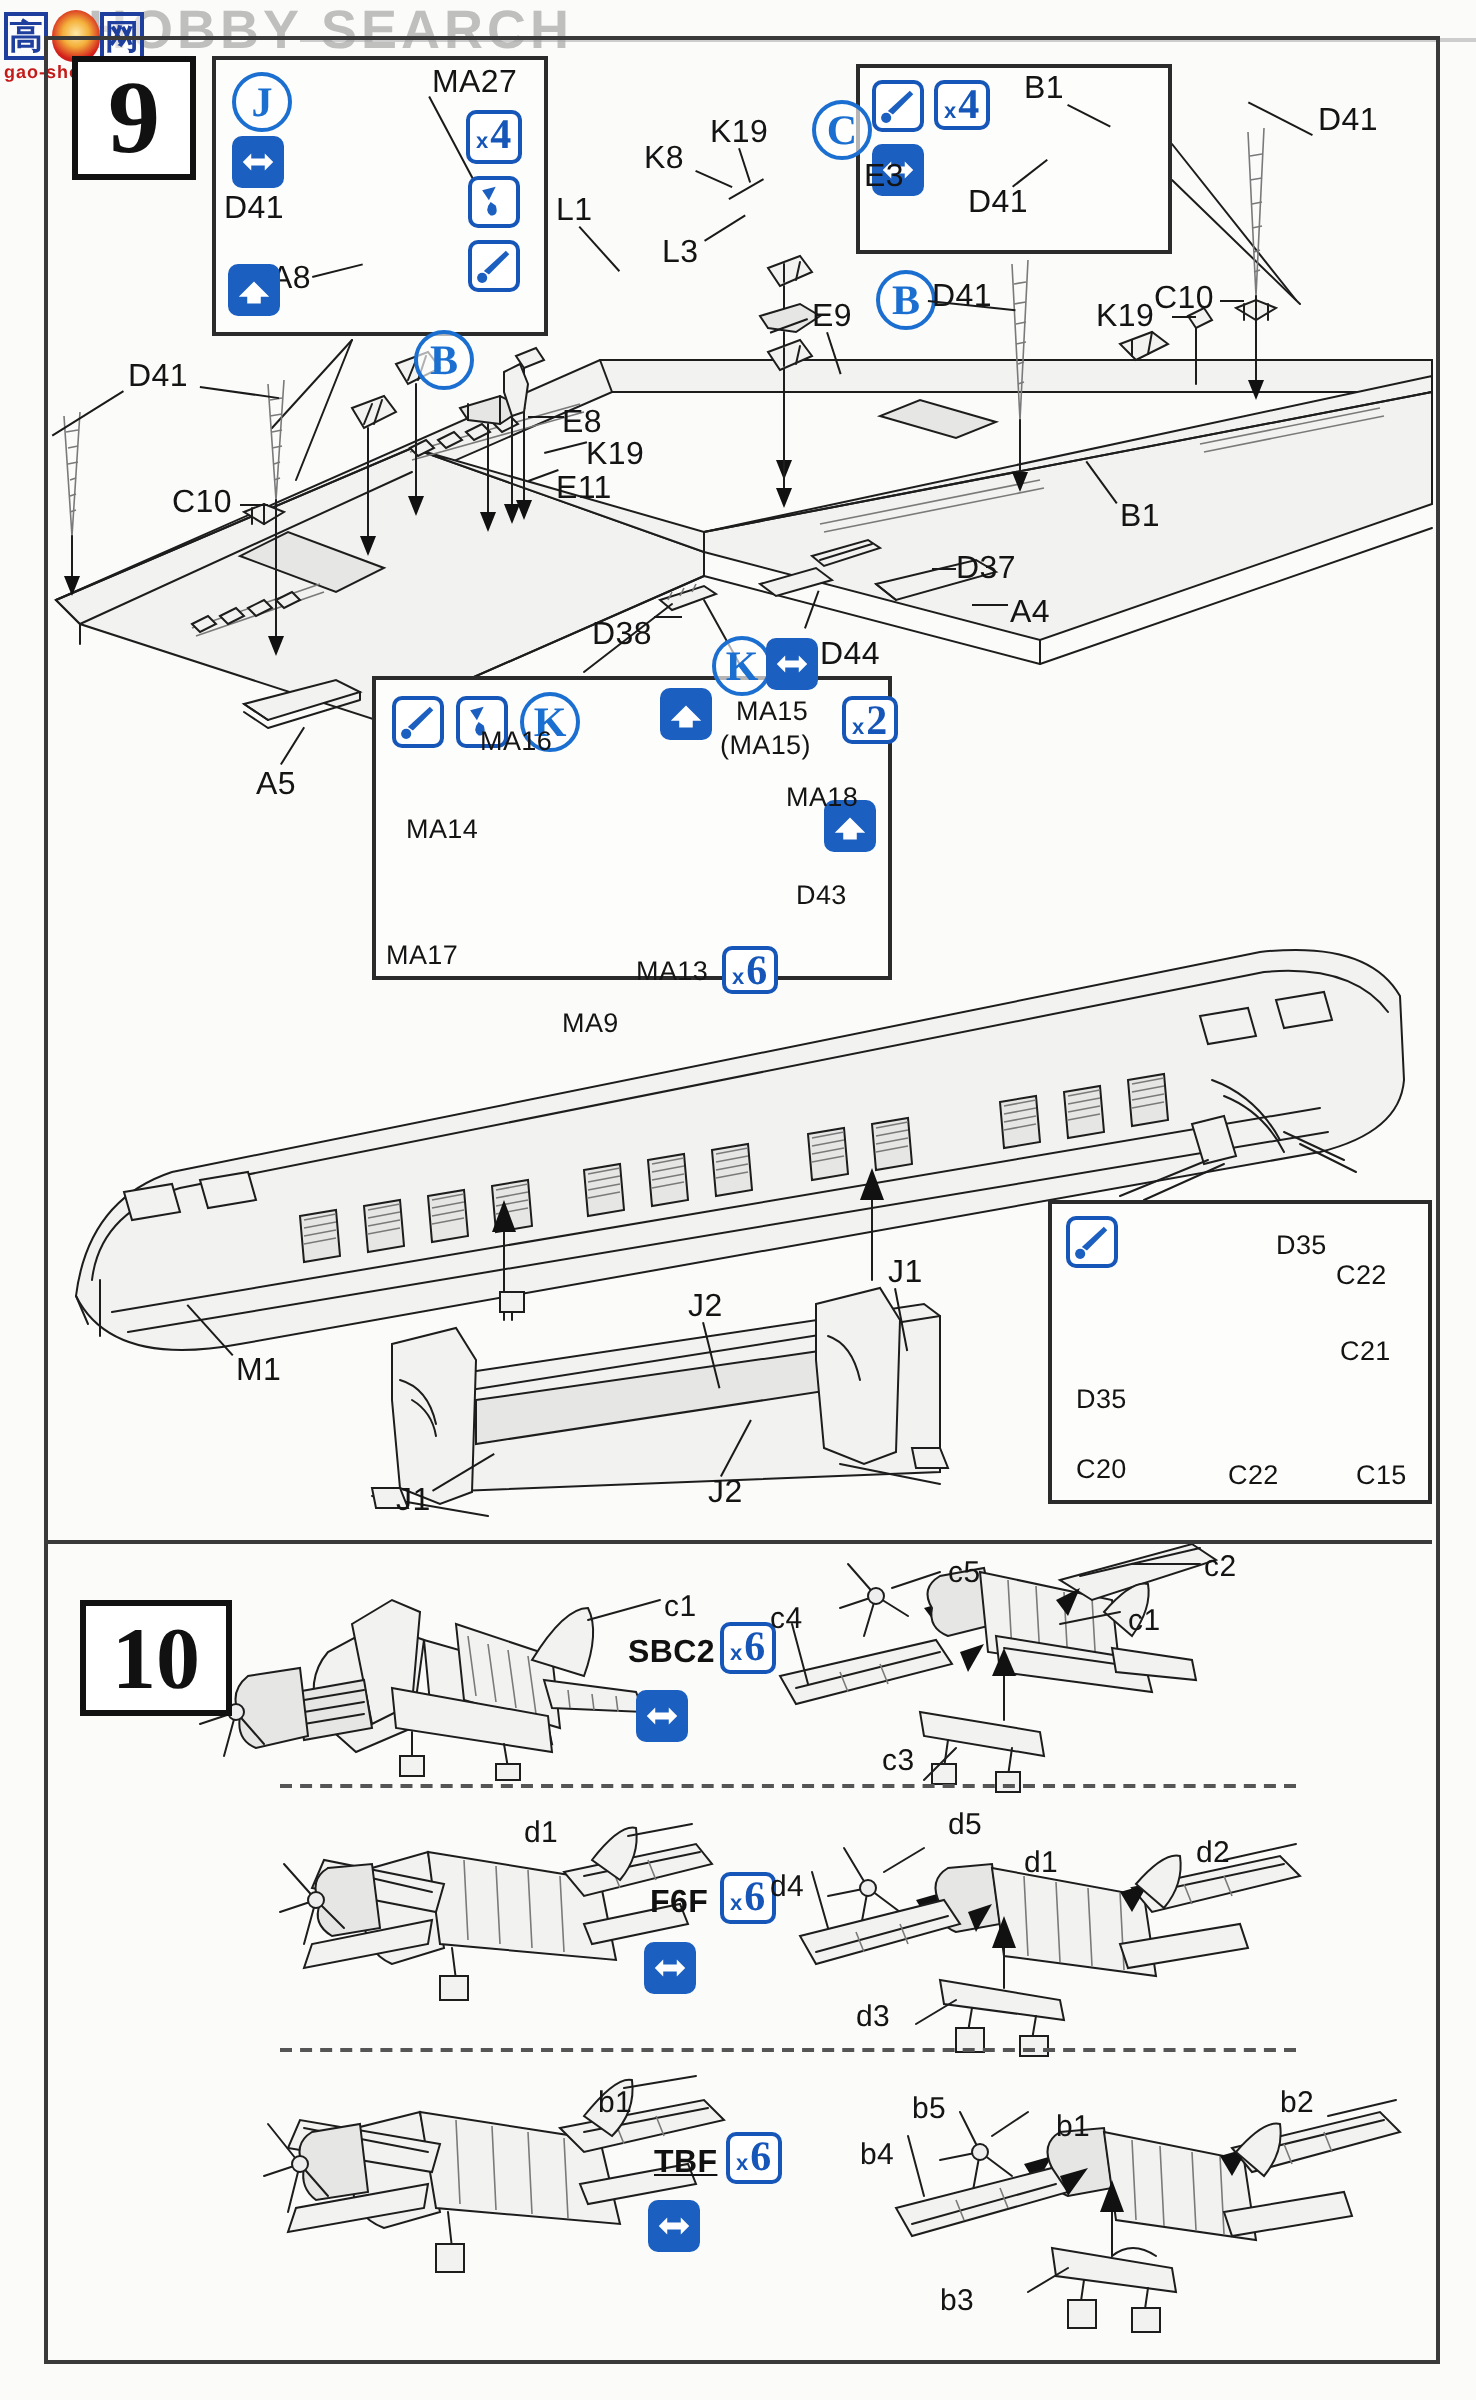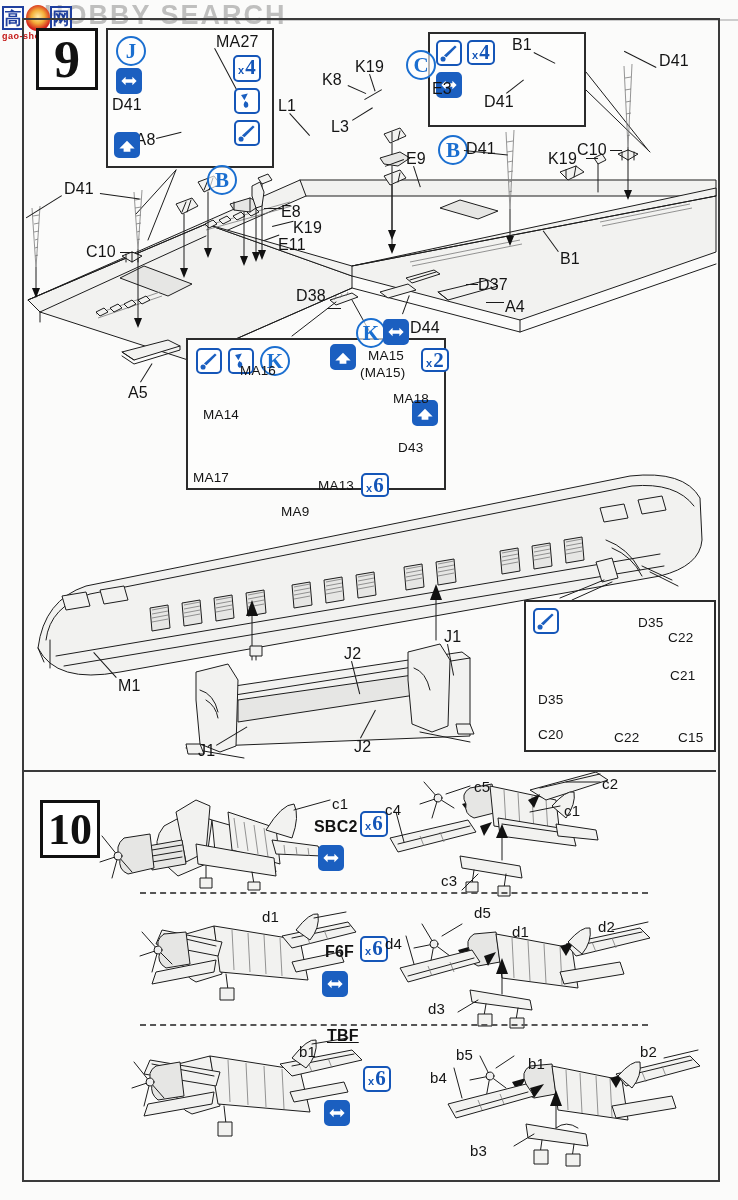--- a/index.html
+++ b/index.html
@@ -74,21 +74,21 @@
   .step-badge {
     position: absolute;
     border: 3px solid #111;
     background: #fff;
     text-align: center;
     font-family: "Liberation Serif", serif;
     font-weight: bold;
     color: #111;
   }
   #step9-badge  { left: 36px; top: 28px;  width: 62px; height: 62px; font-size: 52px; line-height: 58px; }
-  #step10-badge { left: 40px; top: 800px; width: 60px; height: 58px; font-size: 44px; line-height: 54px; }
+  #step10-badge { left: 40px; top: 800px; width: 76px; height: 58px; font-size: 44px; line-height: 54px; }
 
   
   .detail-box {
     position: absolute;
     border: 2px solid #2b2b2b;
     background: #fdfdfc;
   }
   #box-j   { left: 106px; top: 28px;  width: 168px; height: 140px; }
   #box-c   { left: 428px; top: 32px;  width: 158px; height: 95px; }
   #box-k   { left: 186px; top: 338px; width: 260px; height: 152px; }
@@ -871,21 +871,21 @@
   <div class="ln" style="left:586px;top:158px;width:12px;"></div>
   <div class="lbl" style="left:577px;top:141px;">C10</div>
   <div class="ln" style="left:610px;top:150px;width:12px;"></div>
 
   <div class="lbl" style="left:560px;top:250px;">B1</div>
   <div class="ln" style="left:558px;top:252px;width:26px;transform:rotate(-126deg);"></div>
   <div class="lbl" style="left:478px;top:276px;">D37</div>
   <div class="ln" style="left:466px;top:284px;width:12px;"></div>
   <div class="lbl" style="left:505px;top:298px;">A4</div>
   <div class="ln" style="left:486px;top:302px;width:18px;"></div>
-  <div class="lbl" style="left:296px;top:287px;">D38</div>
+  <div class="lbl" style="left:296px;top:309px;">D38</div>
   <div class="ln" style="left:327px;top:308px;width:14px;"></div>
   <div class="lbl" style="left:410px;top:319px;">D44</div>
   <div class="ln" style="left:402px;top:314px;width:20px;transform:rotate(-70deg);"></div>
 
   <div class="lbl" style="left:118px;top:677px;">M1</div>
   <div class="ln" style="left:116px;top:678px;width:34px;transform:rotate(-132deg);"></div>
   <div class="lbl" style="left:198px;top:742px;">J1</div>
   <div class="ln" style="left:216px;top:745px;width:36px;transform:rotate(-31deg);"></div>
   <div class="lbl" style="left:444px;top:628px;">J1</div>
   <div class="ln" style="left:448px;top:644px;width:32px;transform:rotate(79deg);"></div>
@@ -925,21 +925,21 @@
         <path d="M4 13 L9 8 L9 11 L17 11 L17 8 L22 13 L17 18 L17 15 L9 15 L9 18 Z" fill="#fff"></path>
       </svg>
   </div>
   <div class="lbl lc" style="left:474px;top:904px;">d5</div>
   <div class="lbl lc" style="left:512px;top:923px;">d1</div>
   <div class="lbl lc" style="left:598px;top:918px;">d2</div>
   <div class="lbl lc" style="left:385px;top:935px;">d4</div>
   <div class="lbl lc" style="left:428px;top:1000px;">d3</div>
 
   <div class="lbl lc" style="left:299px;top:1043px;">b1</div>
-  <div class="lbl plane" style="left:327px;top:1027px;text-decoration:underline;">TBF</div>
+  <div class="lbl plane" style="left:327px;top:1073px;text-decoration:underline;">TBF</div>
   <div class="qty" style="left:363px;top:1066px;height:26px;">
     <span class="x">x</span>
     <span class="n">6</span>
   </div>
   <div class="ic filled" style="left:324px;top:1100px;">
     <svg viewBox="0 0 26 26">
         <path d="M4 13 L9 8 L9 11 L17 11 L17 8 L22 13 L17 18 L17 15 L9 15 L9 18 Z" fill="#fff"></path>
       </svg>
   </div>
   <div class="lbl lc" style="left:456px;top:1046px;">b5</div>

